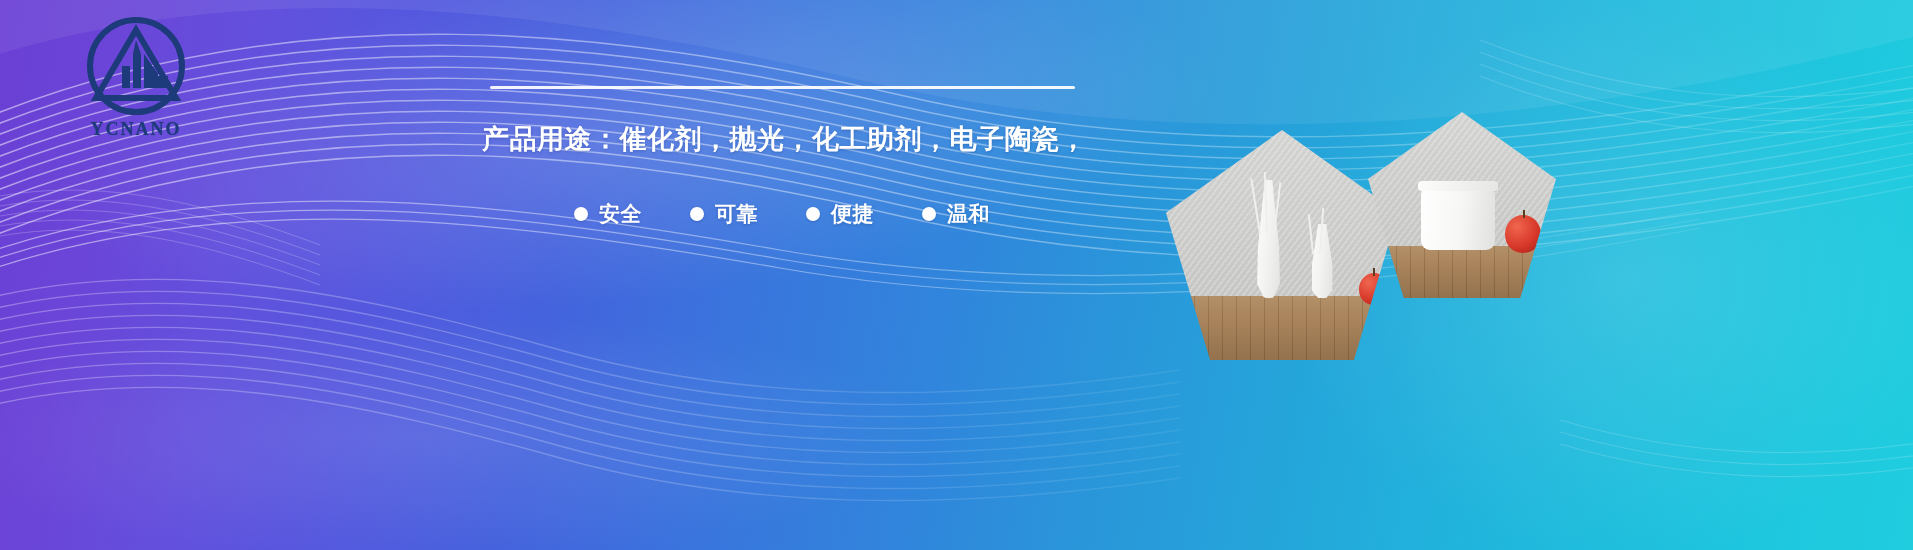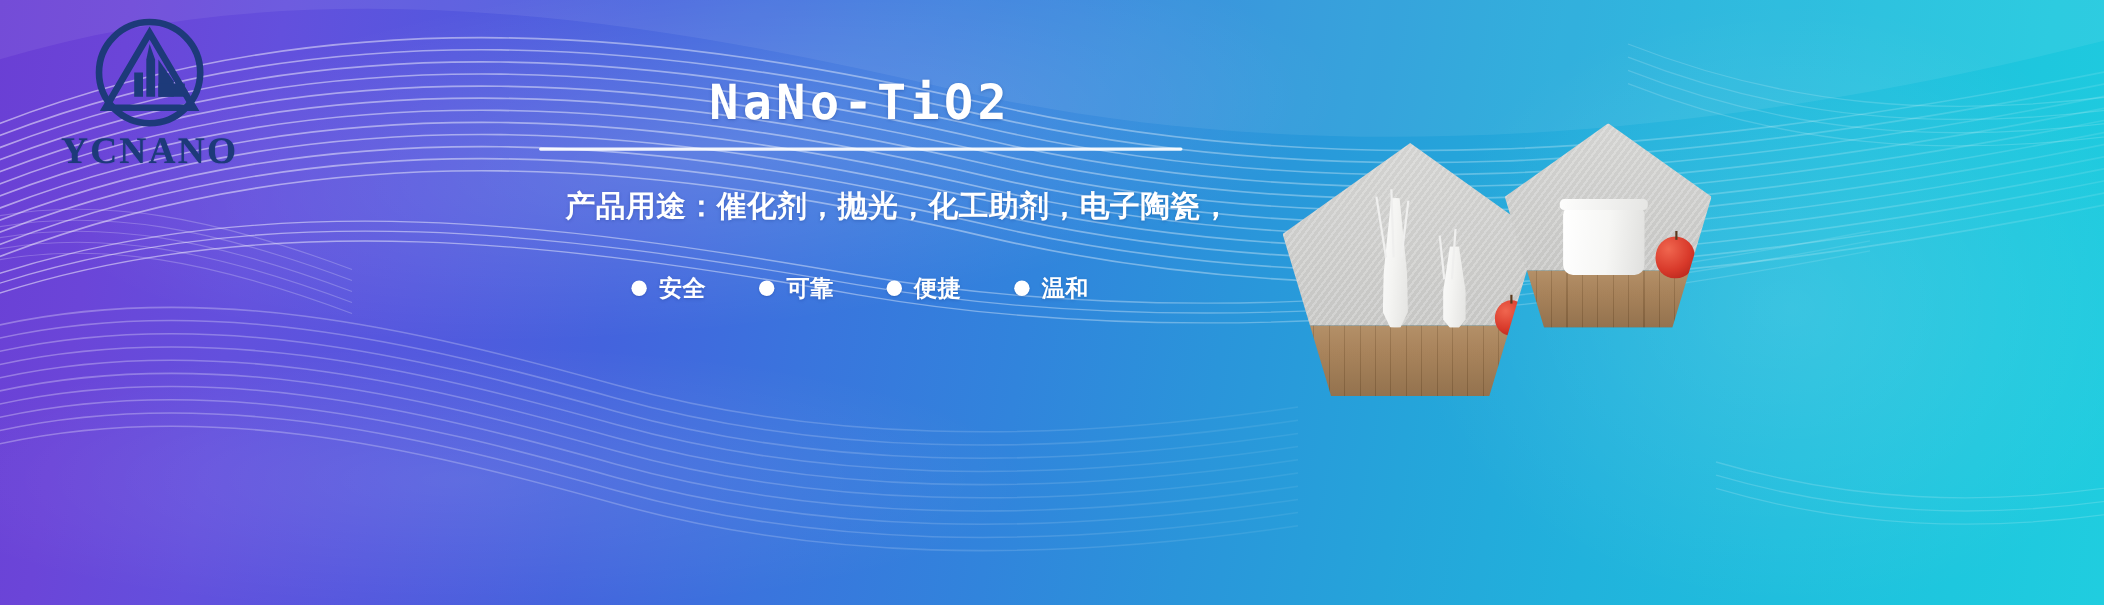--- a/index.html
+++ b/index.html
@@ -46,21 +46,21 @@
   }
 
   
   .logo{
     position:absolute;left:48px;top:14px;width:176px;height:140px;
     display:flex;flex-direction:column;align-items:center;
   }
   .logo-mark{position:relative;width:104px;height:104px;}
   .logo-mark svg{display:block;width:104px;height:104px;}
   .logo-text{
-    margin-top:1px;color:#1d3a7a;font-size:34px;font-weight:700;
+    margin-top:1px;color:#1d3a7a;font-size:18px;font-weight:700;
     letter-spacing:2.0px;font-family:"Liberation Serif","DejaVu Serif",serif;
     text-shadow:0 0 1px rgba(29,58,122,.6);
     white-space:nowrap;
   }
 
   
   .center{
     position:absolute;left:482px;top:70px;width:600px;
     text-align:center;color:#ffffff;
   }
@@ -72,21 +72,21 @@
   }
   .divider{
     margin:16px auto 0;width:585px;height:3px;background:#ffffff;opacity:.92;
     border-radius:2px;
   }
   .desc{
     margin-top:30px;font-size:27px;font-weight:700;line-height:1.52;
     letter-spacing:.5px;
     text-shadow:0 1px 3px rgba(12,40,110,.28);
   }
-  .desc div{white-space:nowrap;margin-left:32px;}
+  .desc div{white-space:nowrap;}
 
   .features{
     margin-top:40px;display:flex;justify-content:center;align-items:center;
     gap:48px;
   }
   .feature{
     display:flex;align-items:center;gap:11px;
     font-size:21px;font-weight:700;letter-spacing:.5px;white-space:nowrap;
     text-shadow:0 1px 3px rgba(12,40,110,.28);
   }
@@ -229,21 +229,20 @@
         <path d="M52 26 L57 40 L57 74 L49 74 L49 40 Z" fill="#1d3a7a"></path>
         <path d="M38 52 L46 52 L46 74 L38 74 Z" fill="#1d3a7a"></path>
         <path d="M60 40 L74 60 L74 74 L60 74 Z" fill="#1d3a7a"></path>
         <path d="M60 62 L84 62 L84 74 L60 74 Z" fill="#1d3a7a"></path>
       </svg>
     </div>
     <div class="logo-text">YCNANO</div>
   </div>
 
   <div class="center">
-    <div class="title">NaNo-TiO2</div>
     <div class="divider"></div>
 
     <div class="desc">
       <div>产品用途：催化剂，抛光，化工助剂，电子陶瓷，</div>
     </div>
 
     <div class="features">
       <div class="feature">
         <span class="dot"></span>
         <span>安全</span>

